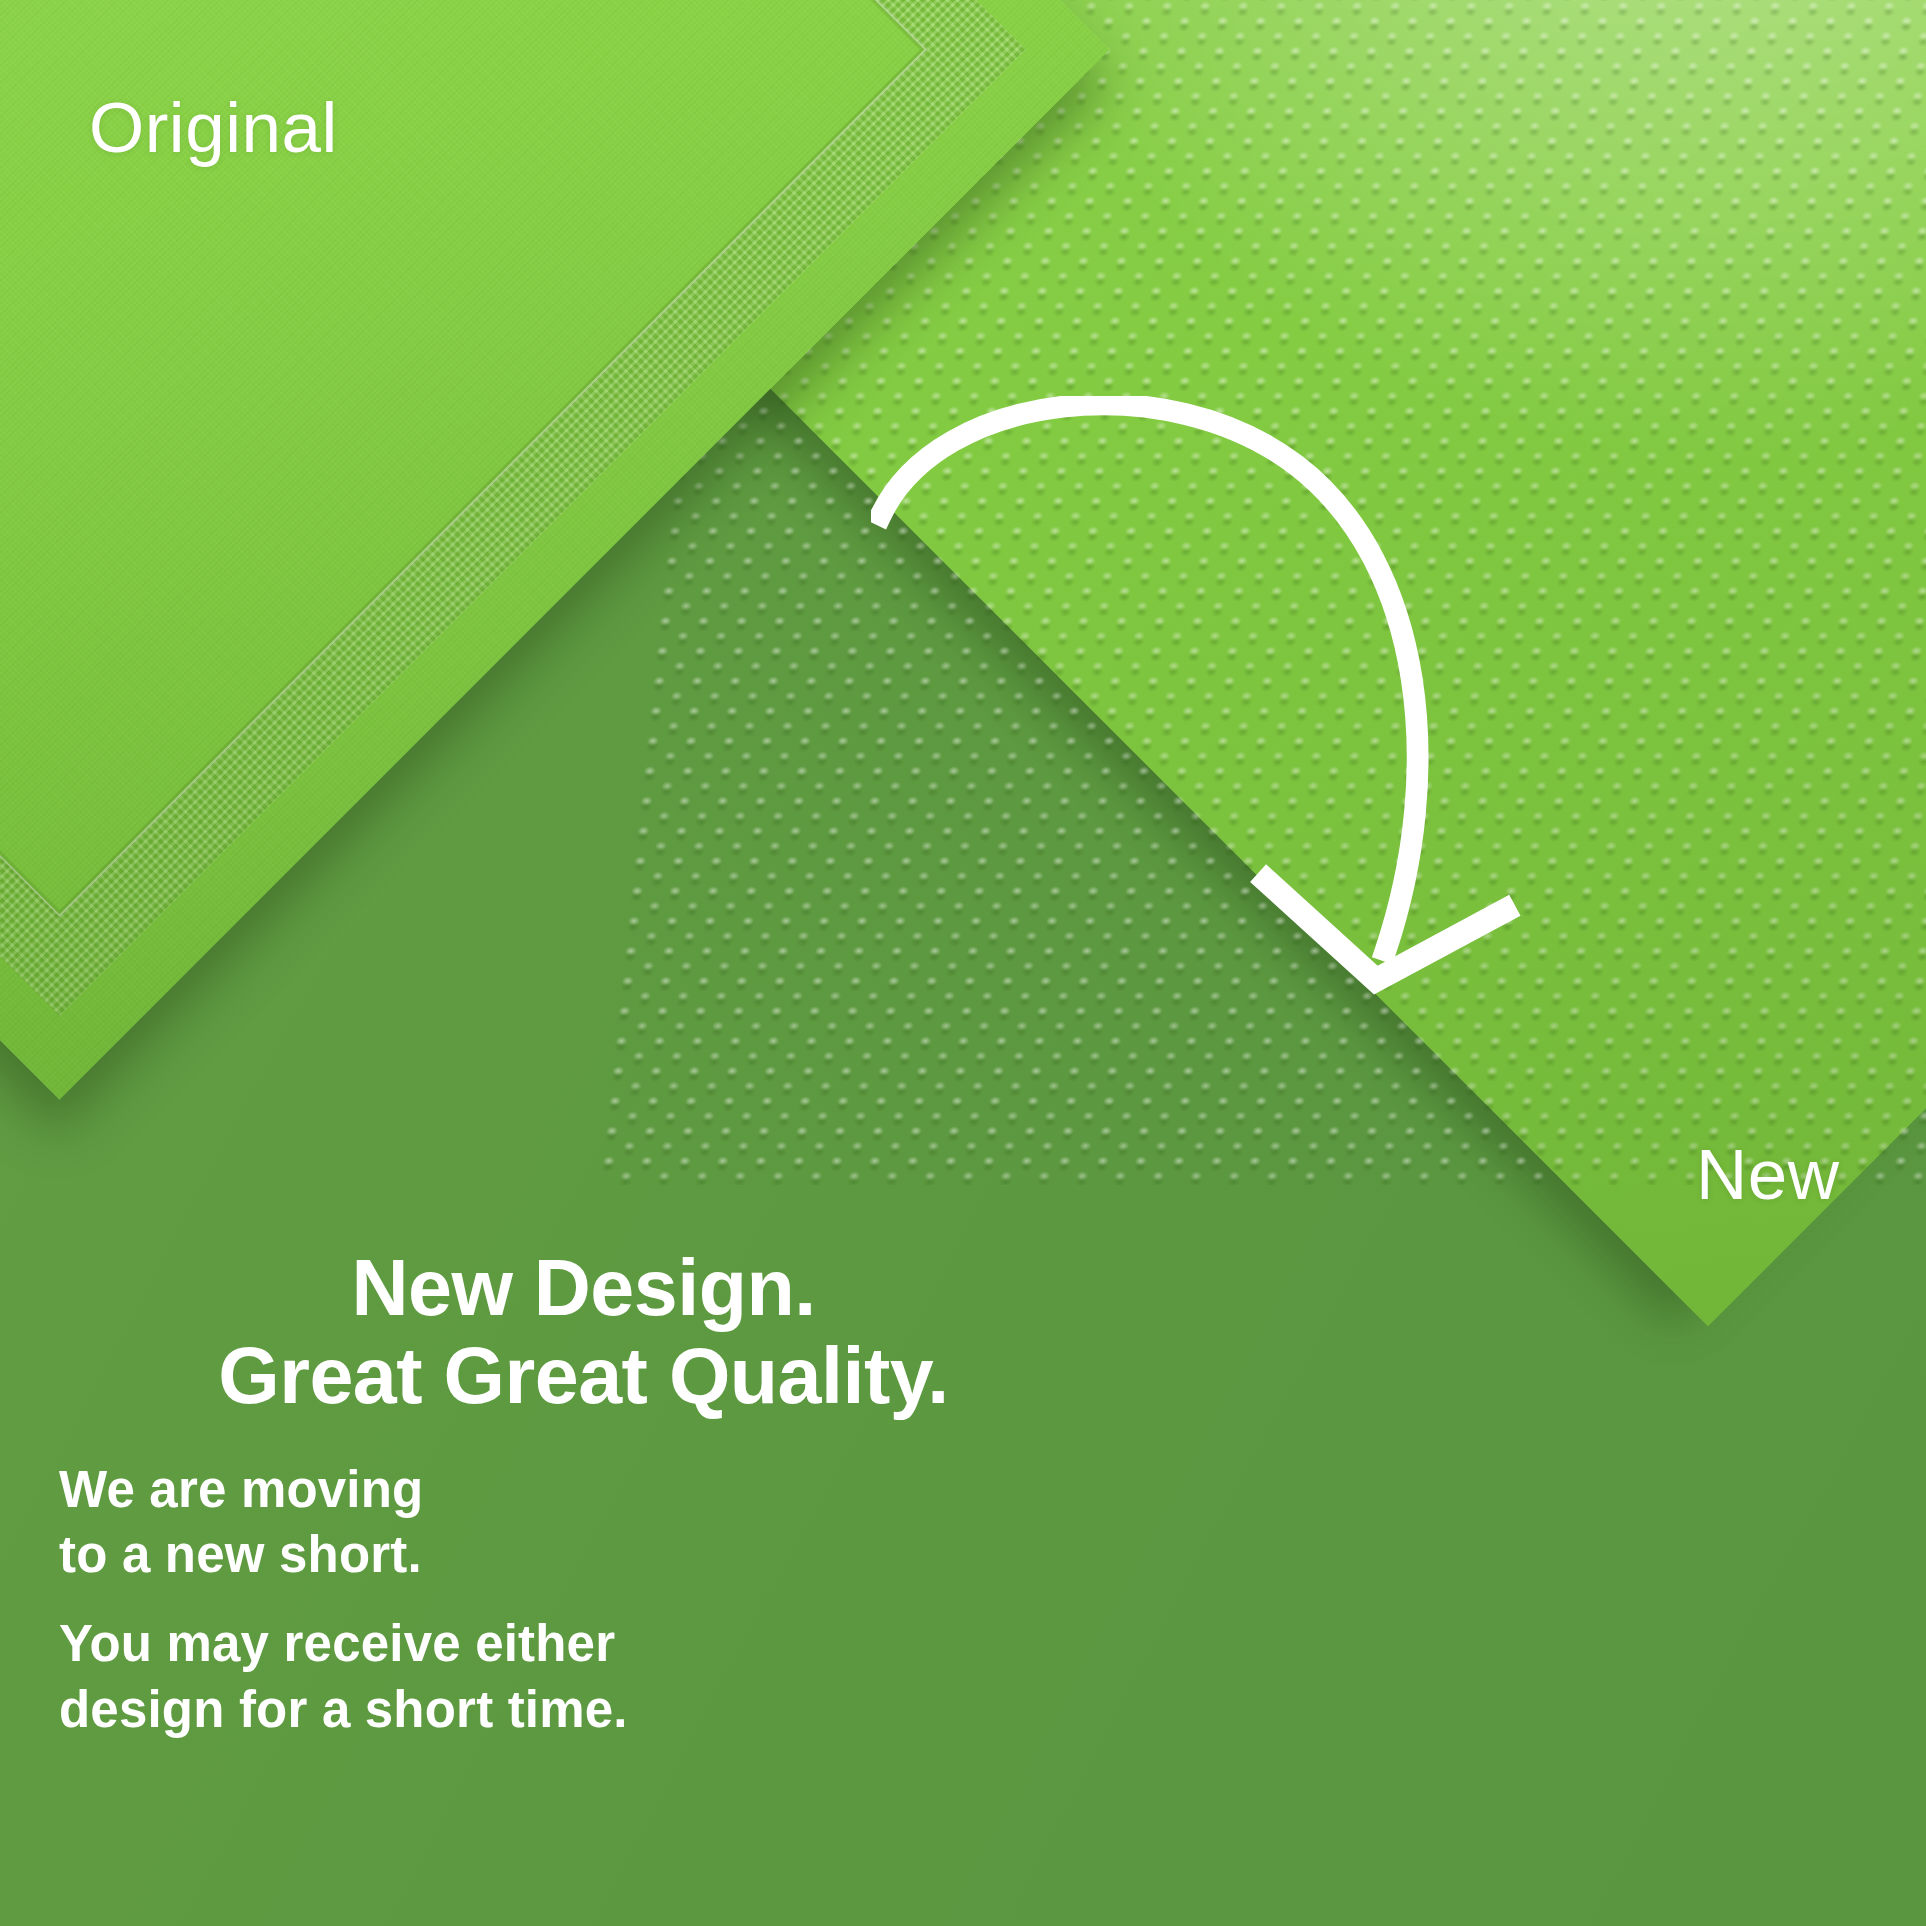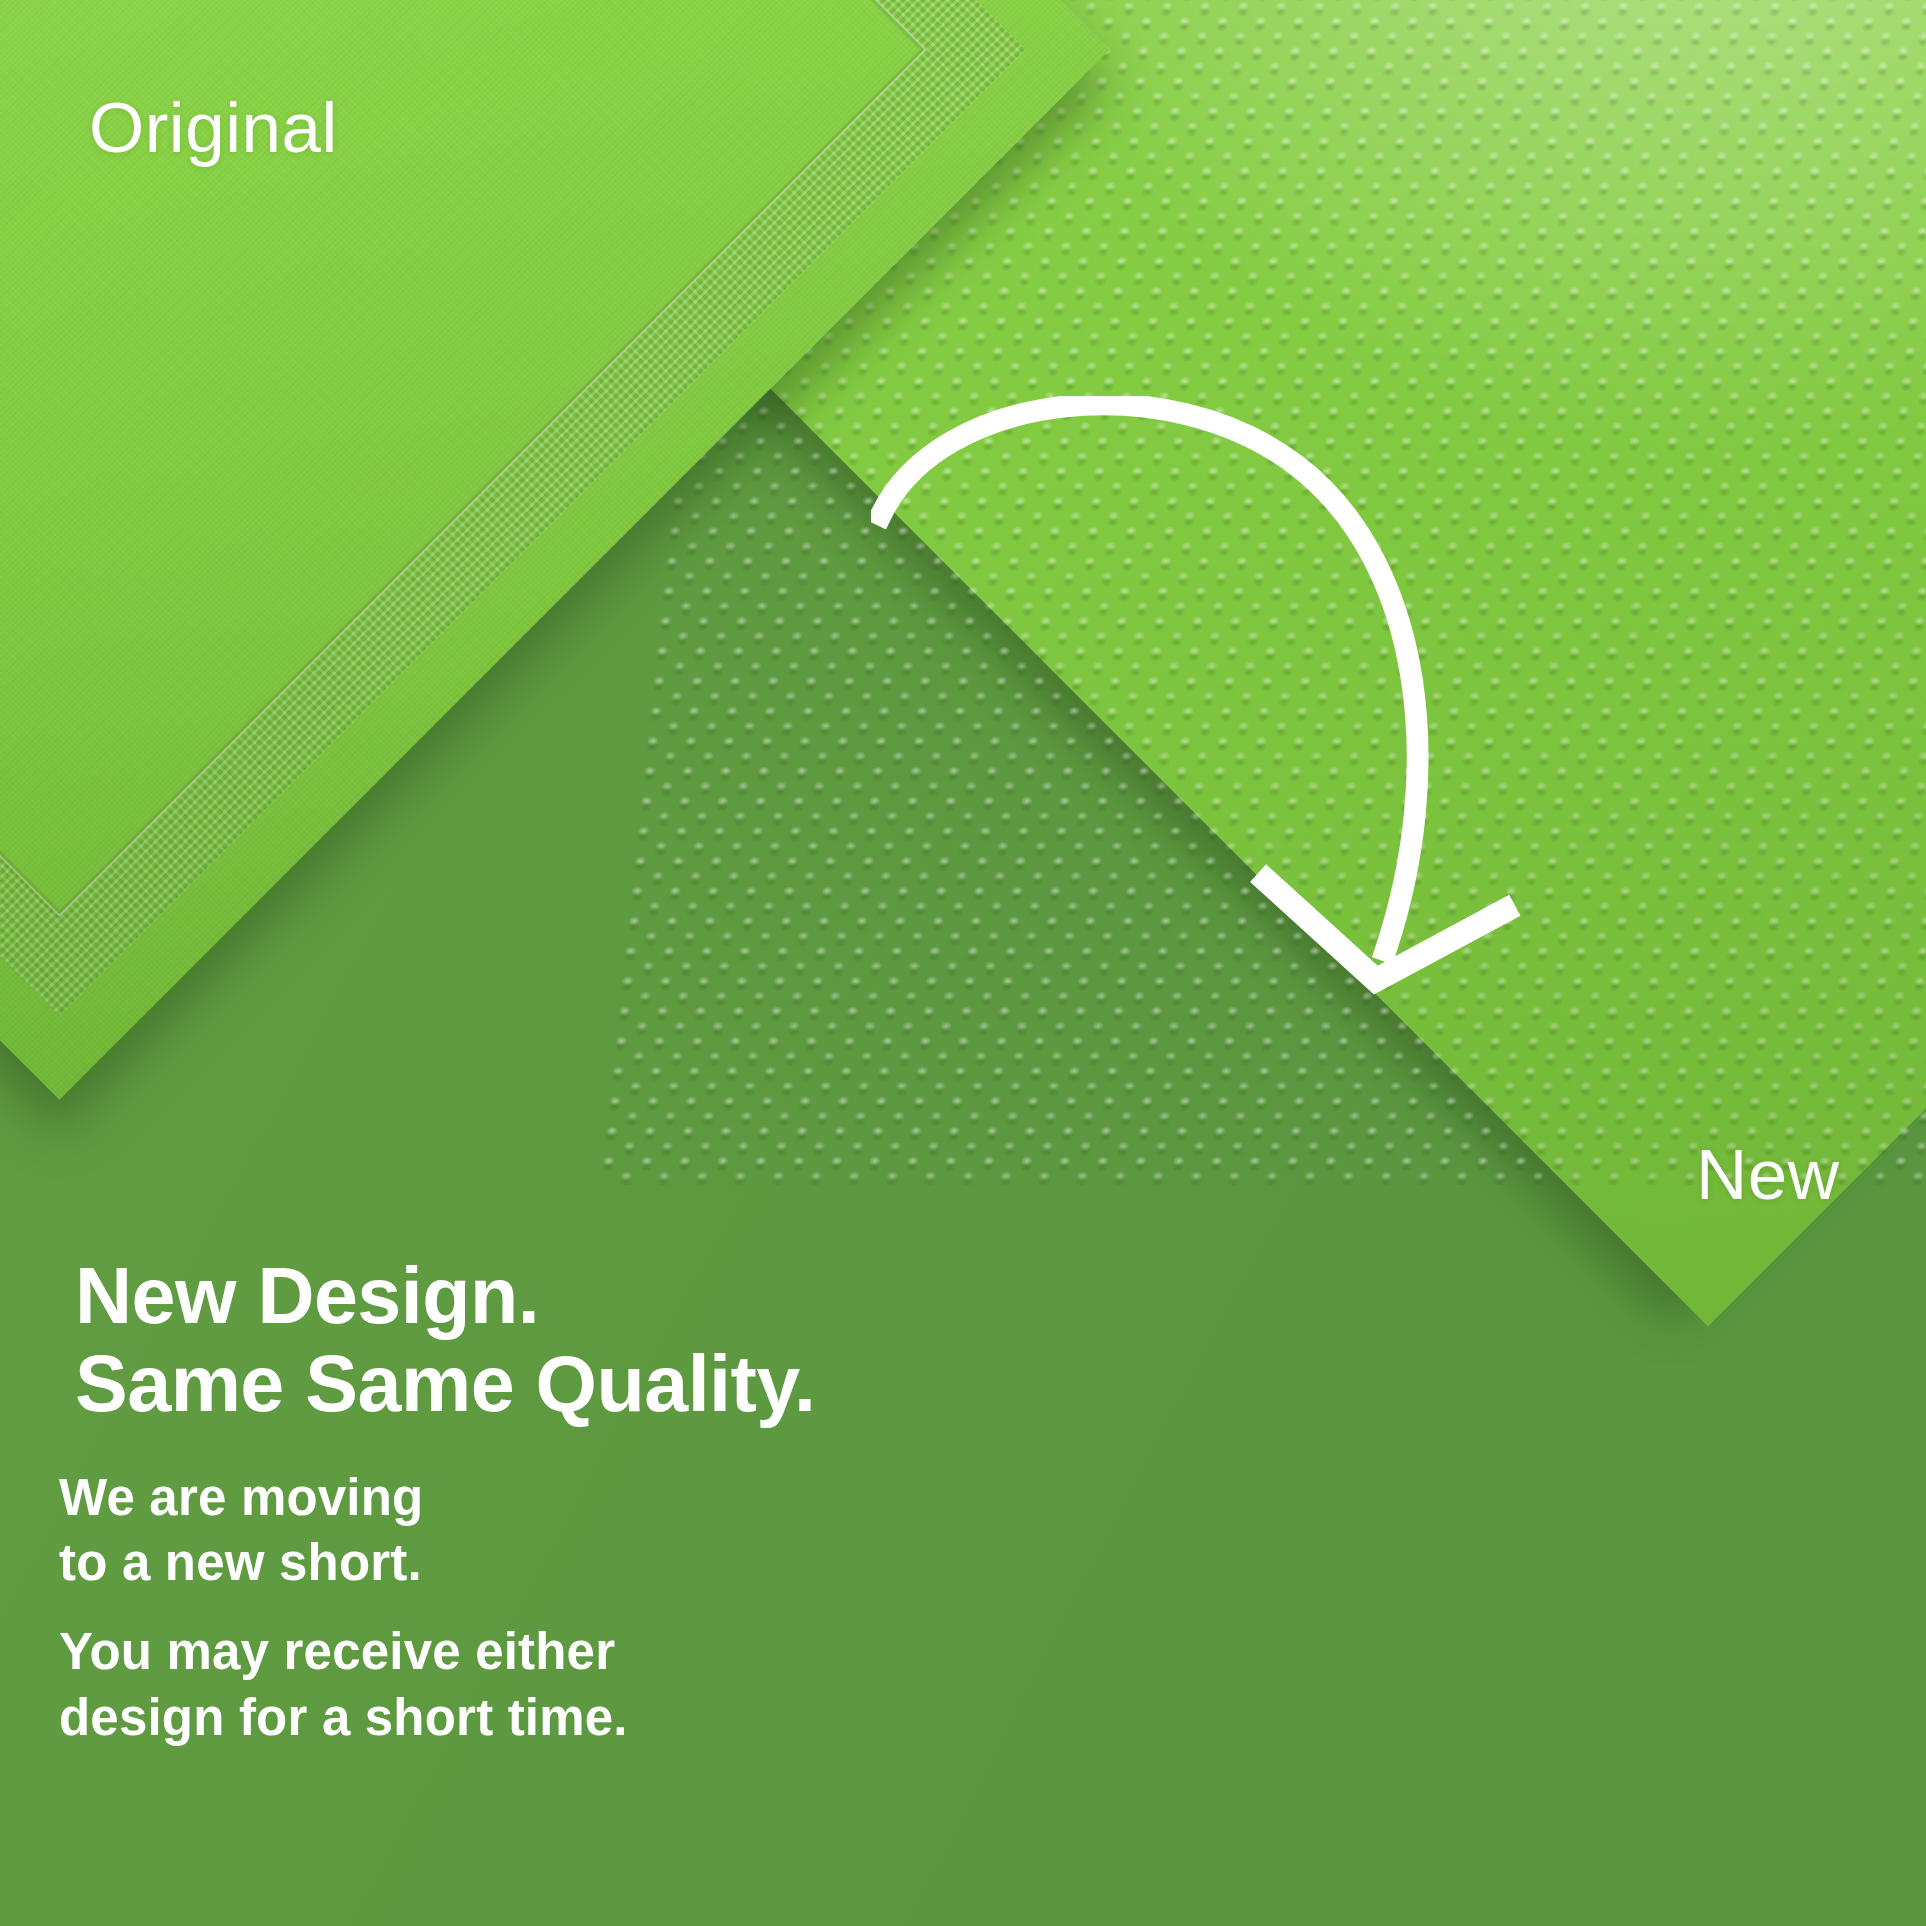--- a/index.html
+++ b/index.html
@@ -131,21 +131,21 @@
     font-weight:300;letter-spacing:0.5px;
     text-shadow:0 1px 6px rgba(40,80,20,.14);
     text-align:right;
   }
   #label-original{left:89px;top:87px;font-size:71px;}
   #label-new{left:1696px;top:1134px;font-size:71px;}
 
   #copy{position:absolute;left:59px;top:1236px;width:1049px;color:#ffffff;}
   .headline{
     font-size:79px;line-height:1.12;font-weight:700;
-    letter-spacing:-0.5px;margin:16px;
+    letter-spacing:-0.5px;margin:8px;text-align:center;
   }
   .body-block{margin-top:36px;}
   .body-line{
     font-size:51px;line-height:1.28;font-weight:700;
     letter-spacing:0.2px;
   }
   .body-block.second{margin-top:24px;}
 </style>
 </head>
 <body>
@@ -178,21 +178,21 @@
     <path d="M 400 490 L 510 590 L 640 520" fill="none" stroke="#ffffff" stroke-width="24" stroke-linecap="square" stroke-linejoin="miter"></path>
   </svg>
 
   <div class="label" id="label-original">Original</div>
 
   <div class="label" id="label-new">New</div>
 
   <div id="copy">
     <div class="headline">
       <div>New Design.</div>
-      <div>Same Same Quality.</div>
+      <div>Great Great Quality.</div>
     </div>
 
     <div class="body-block">
       <div class="body-line">We are moving</div>
       <div class="body-line">to a new short.</div>
     </div>
 
     <div class="body-block second">
       <div class="body-line">You may receive either</div>
       <div class="body-line">design for a short time.</div>

